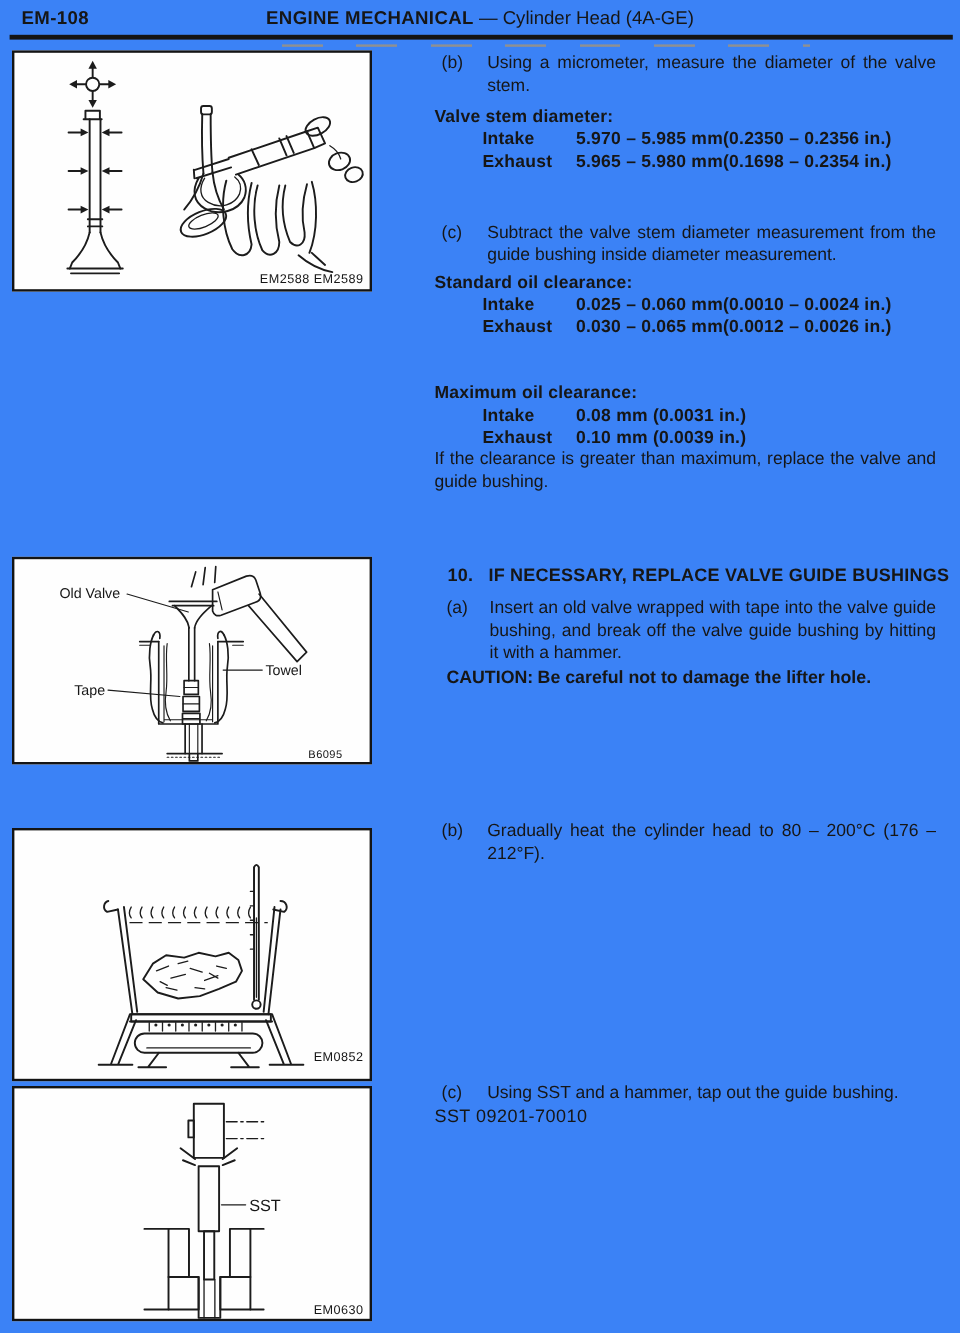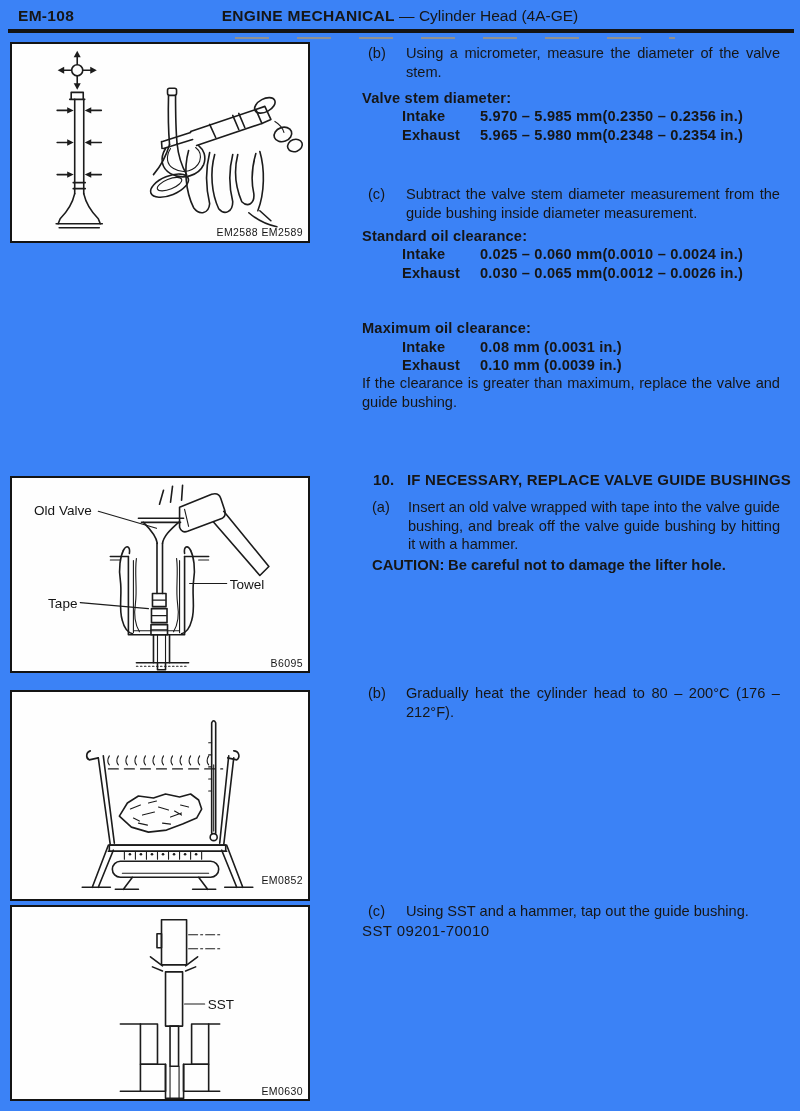--- a/index.html
+++ b/index.html
@@ -11,21 +11,21 @@
   
   .hdr-code{position:absolute;left:18px;top:7px;font-size:15.5px;font-weight:700;letter-spacing:.3px;}
   .hdr-title{position:absolute;left:0;right:0;top:7px;text-align:center;font-size:15.5px;}
   .hdr-title .tb{font-weight:700;letter-spacing:.3px;}
   .rule{position:absolute;left:8px;right:6px;top:29px;height:4px;background:#141414;}
   .rule2{position:absolute;left:235px;right:125px;top:37px;height:2px;
     background:repeating-linear-gradient(90deg,#909090 0 34px,transparent 34px 62px);}
   
   .fig{position:absolute;left:10px;width:300px;border:2.5px solid #141414;background:#fefefe;box-sizing:border-box;}
   #fig1{top:42px;height:201px}
-  #fig2{top:476px;height:197px}
+  #fig2{top:464px;height:173px}
   #fig3{top:690px;height:211px}
   #fig4{top:905px;height:196px}
   .fig svg{display:block;width:100%;height:100%;}
   .fig svg path,.fig svg rect,.fig svg circle,.fig svg ellipse{
     fill:none;stroke:#1c1c1c;stroke-width:1.6;stroke-linecap:round;stroke-linejoin:round;}
   .fig svg .thin{stroke-width:1.1}
   .fig svg .fill{fill:#1c1c1c;stroke:none}
   .fig svg text{fill:#161616;stroke:none;font-family:"Liberation Sans",sans-serif;}
   .figlabel{font-size:13.5px;}
   .figcode{font-size:10.5px;letter-spacing:.4px;}
@@ -139,21 +139,21 @@
       <span class="slabel">Intake</span>
       <span class="sval">
         <span>5.970 – 5.985 mm</span>
         <span>(0.2350 – 0.2356 in.)</span>
       </span>
     </div>
     <div class="srow">
       <span class="slabel">Exhaust</span>
       <span class="sval">
         <span>5.965 – 5.980 mm</span>
-        <span>(0.2348 – 0.2354 in.)</span>
+        <span>(0.1698 – 0.2354 in.)</span>
       </span>
     </div>
   </div>
 
   <div class="para" id="p-c1">
     <span class="marker">(c)</span>
     <span class="ptxt">Subtract the valve stem diameter measurement from the guide bushing inside diameter measurement.</span>
   </div>
 
   <div class="spec-h" id="h-std">Standard oil clearance:</div>

